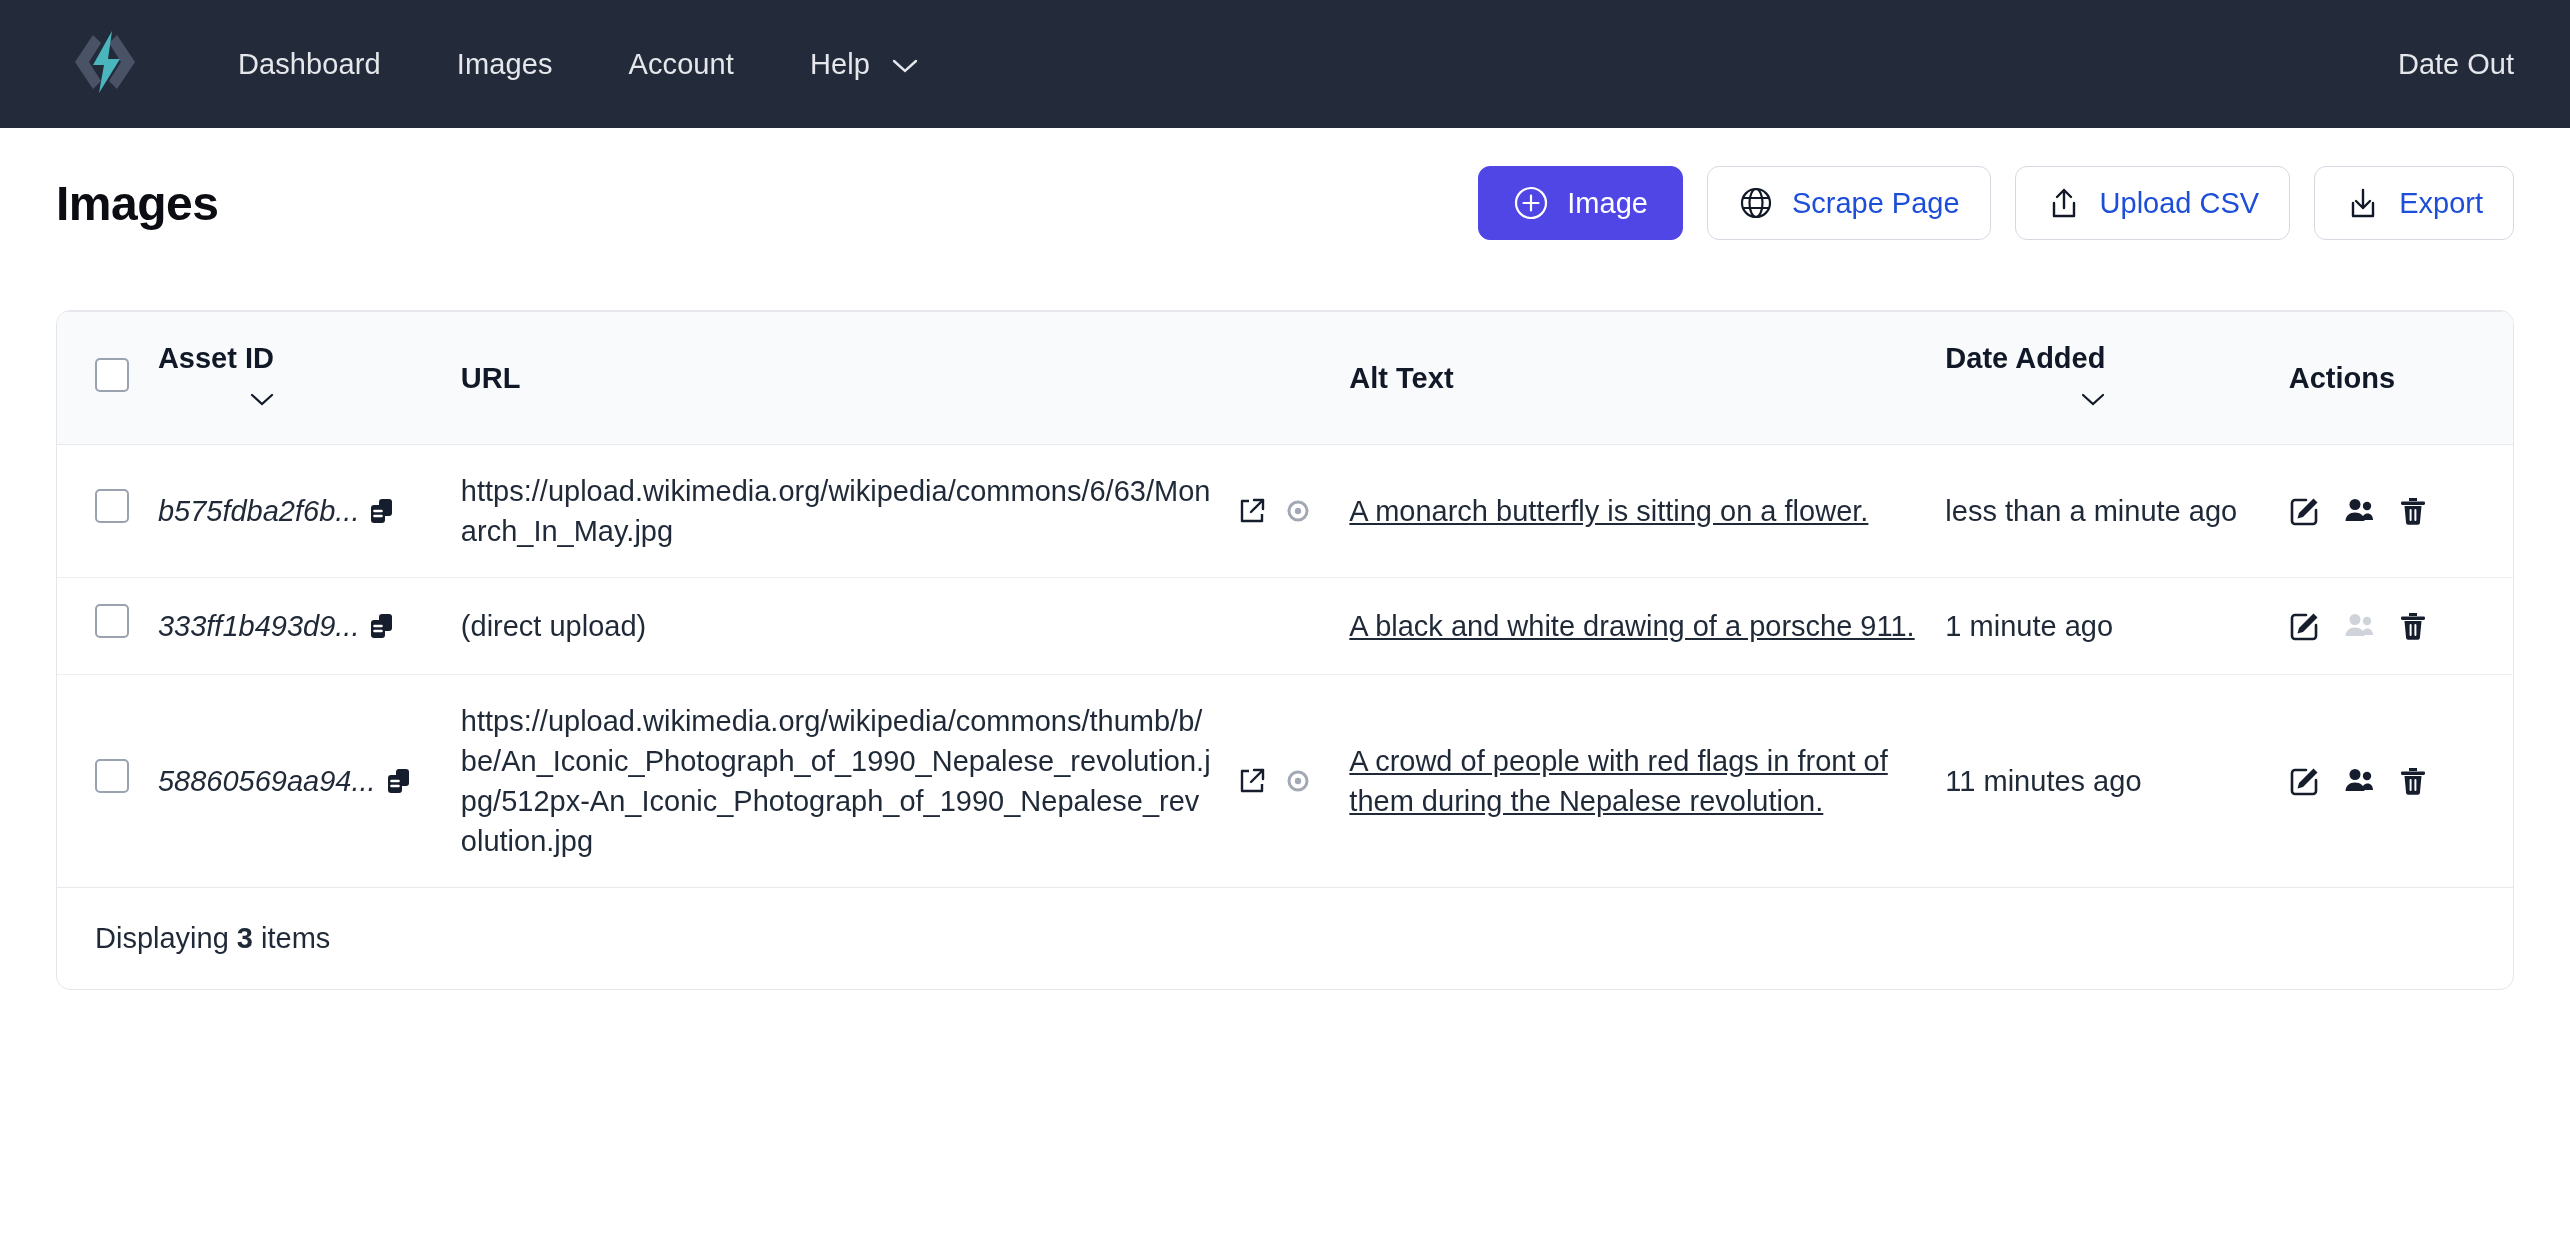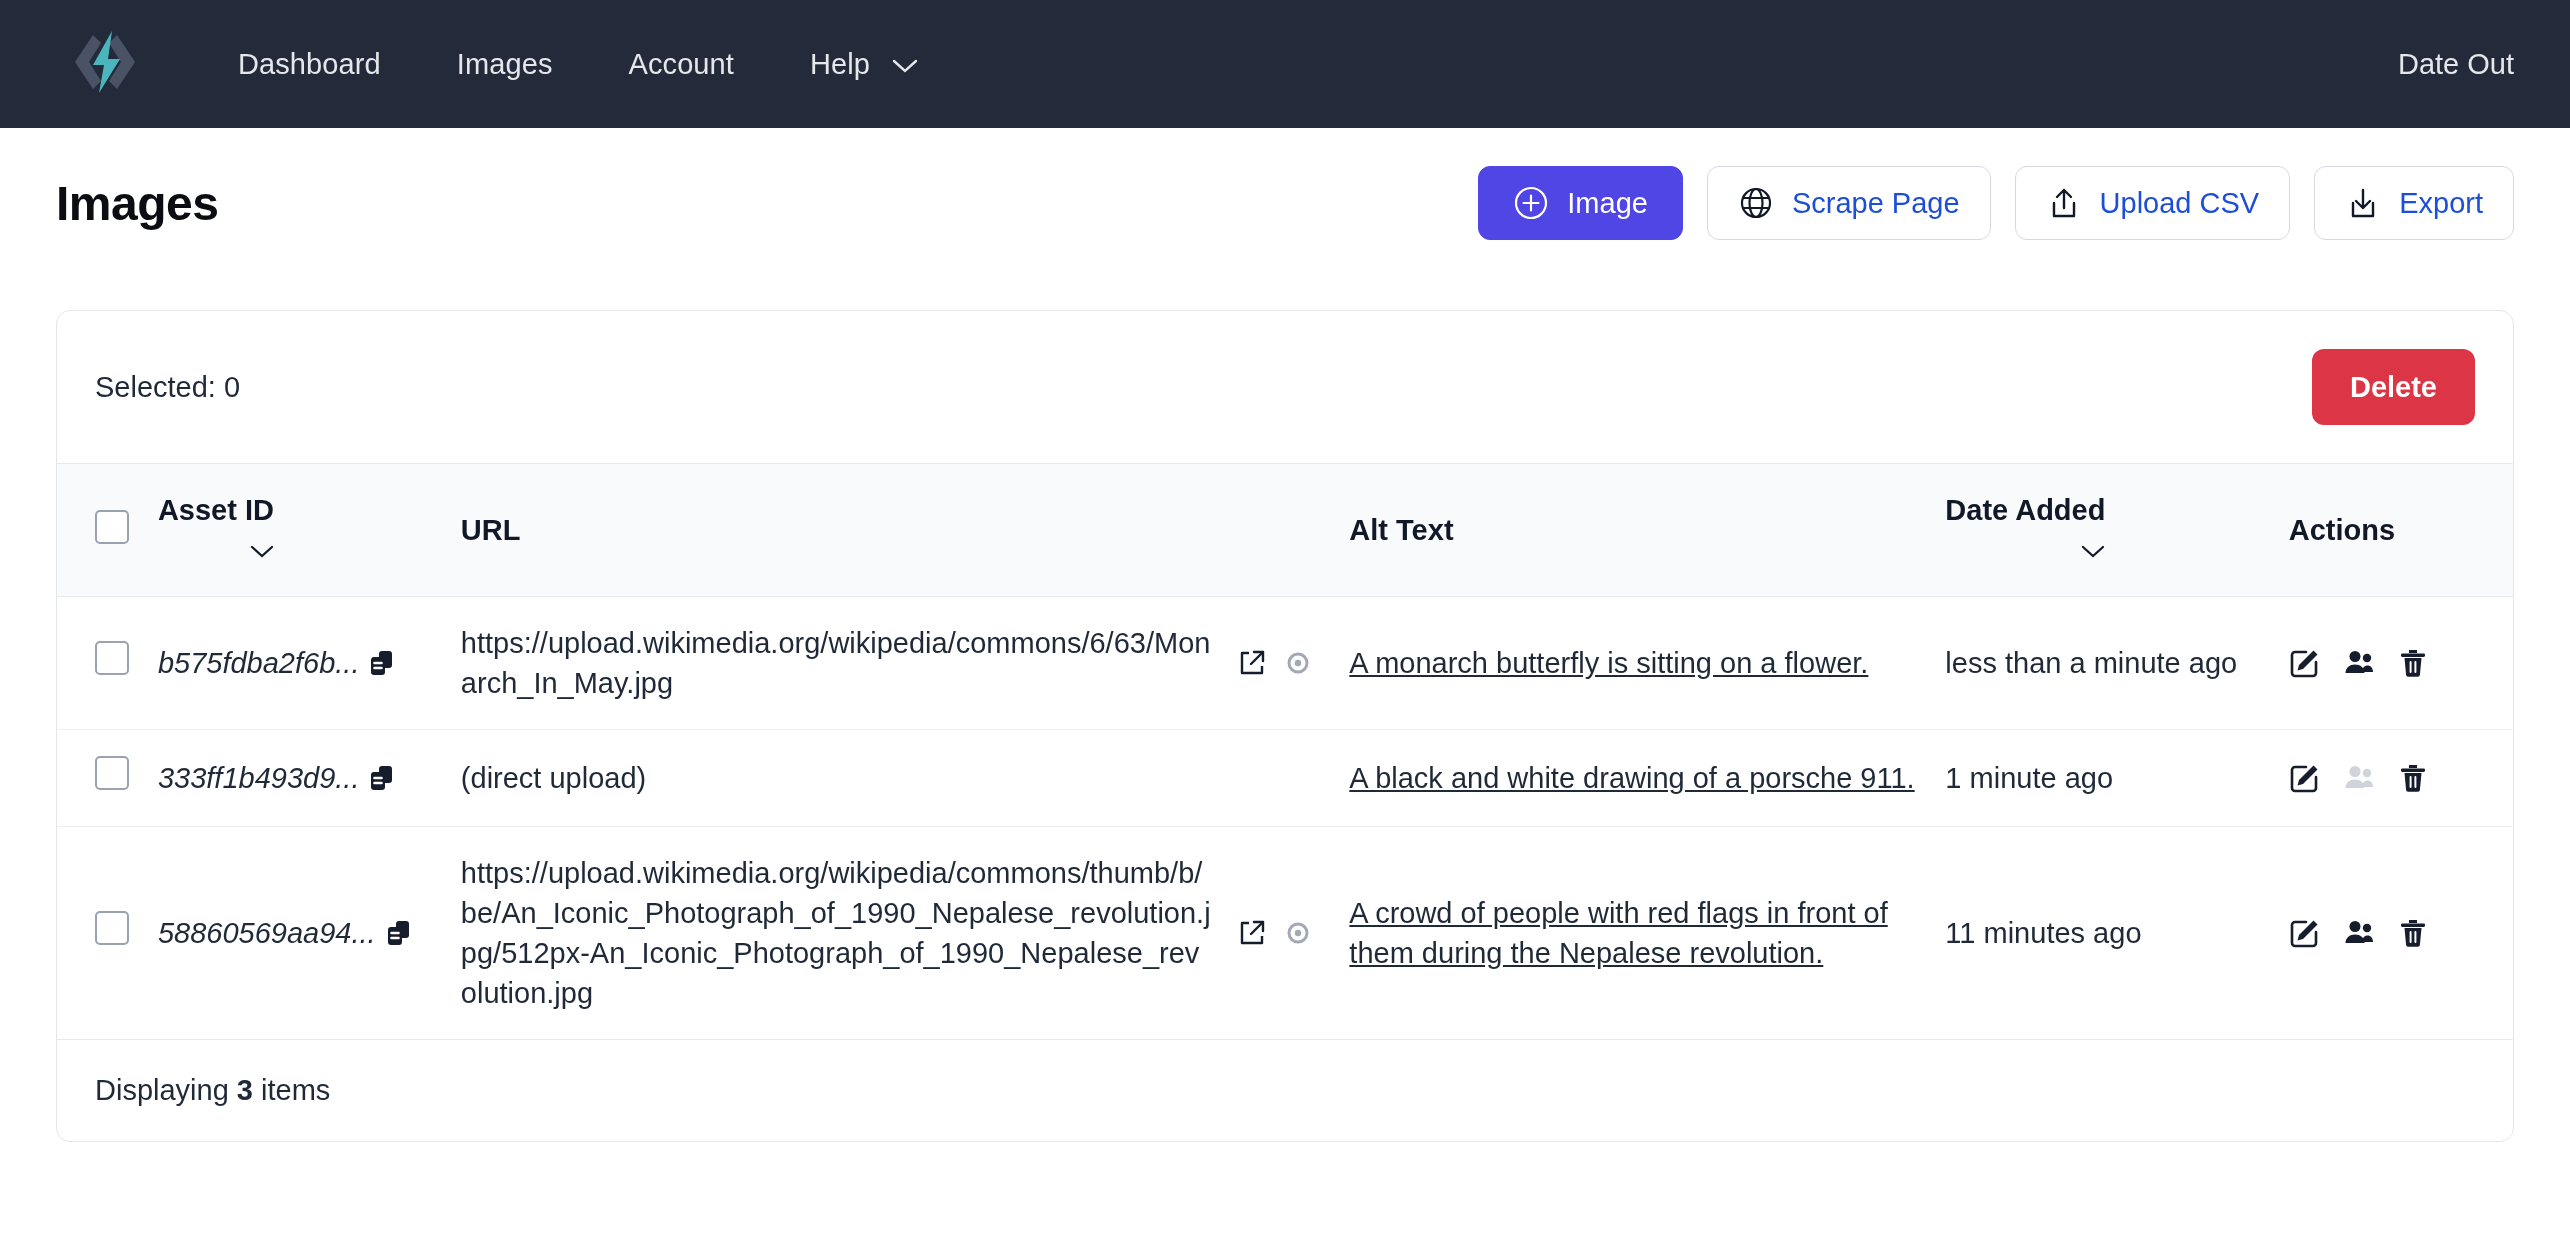--- a/index.html
+++ b/index.html
@@ -241,24 +241,20 @@
         </svg>
       </span>
       <span>Export</span>
     </button>
 
   </div>
 </div>
 
 <div class="card">
 
-  <div class="card-top">
-    <span class="selected-text">Selected: 0</span>
-    <button class="btn-delete">Delete</button>
-  </div>
 
   <table>
     <thead>
       <tr>
         <th class="col-check">
           <span class="chk"></span>
         </th>
         <th class="col-asset">
           <span class="hdr">
             <span>Asset ID</span>

